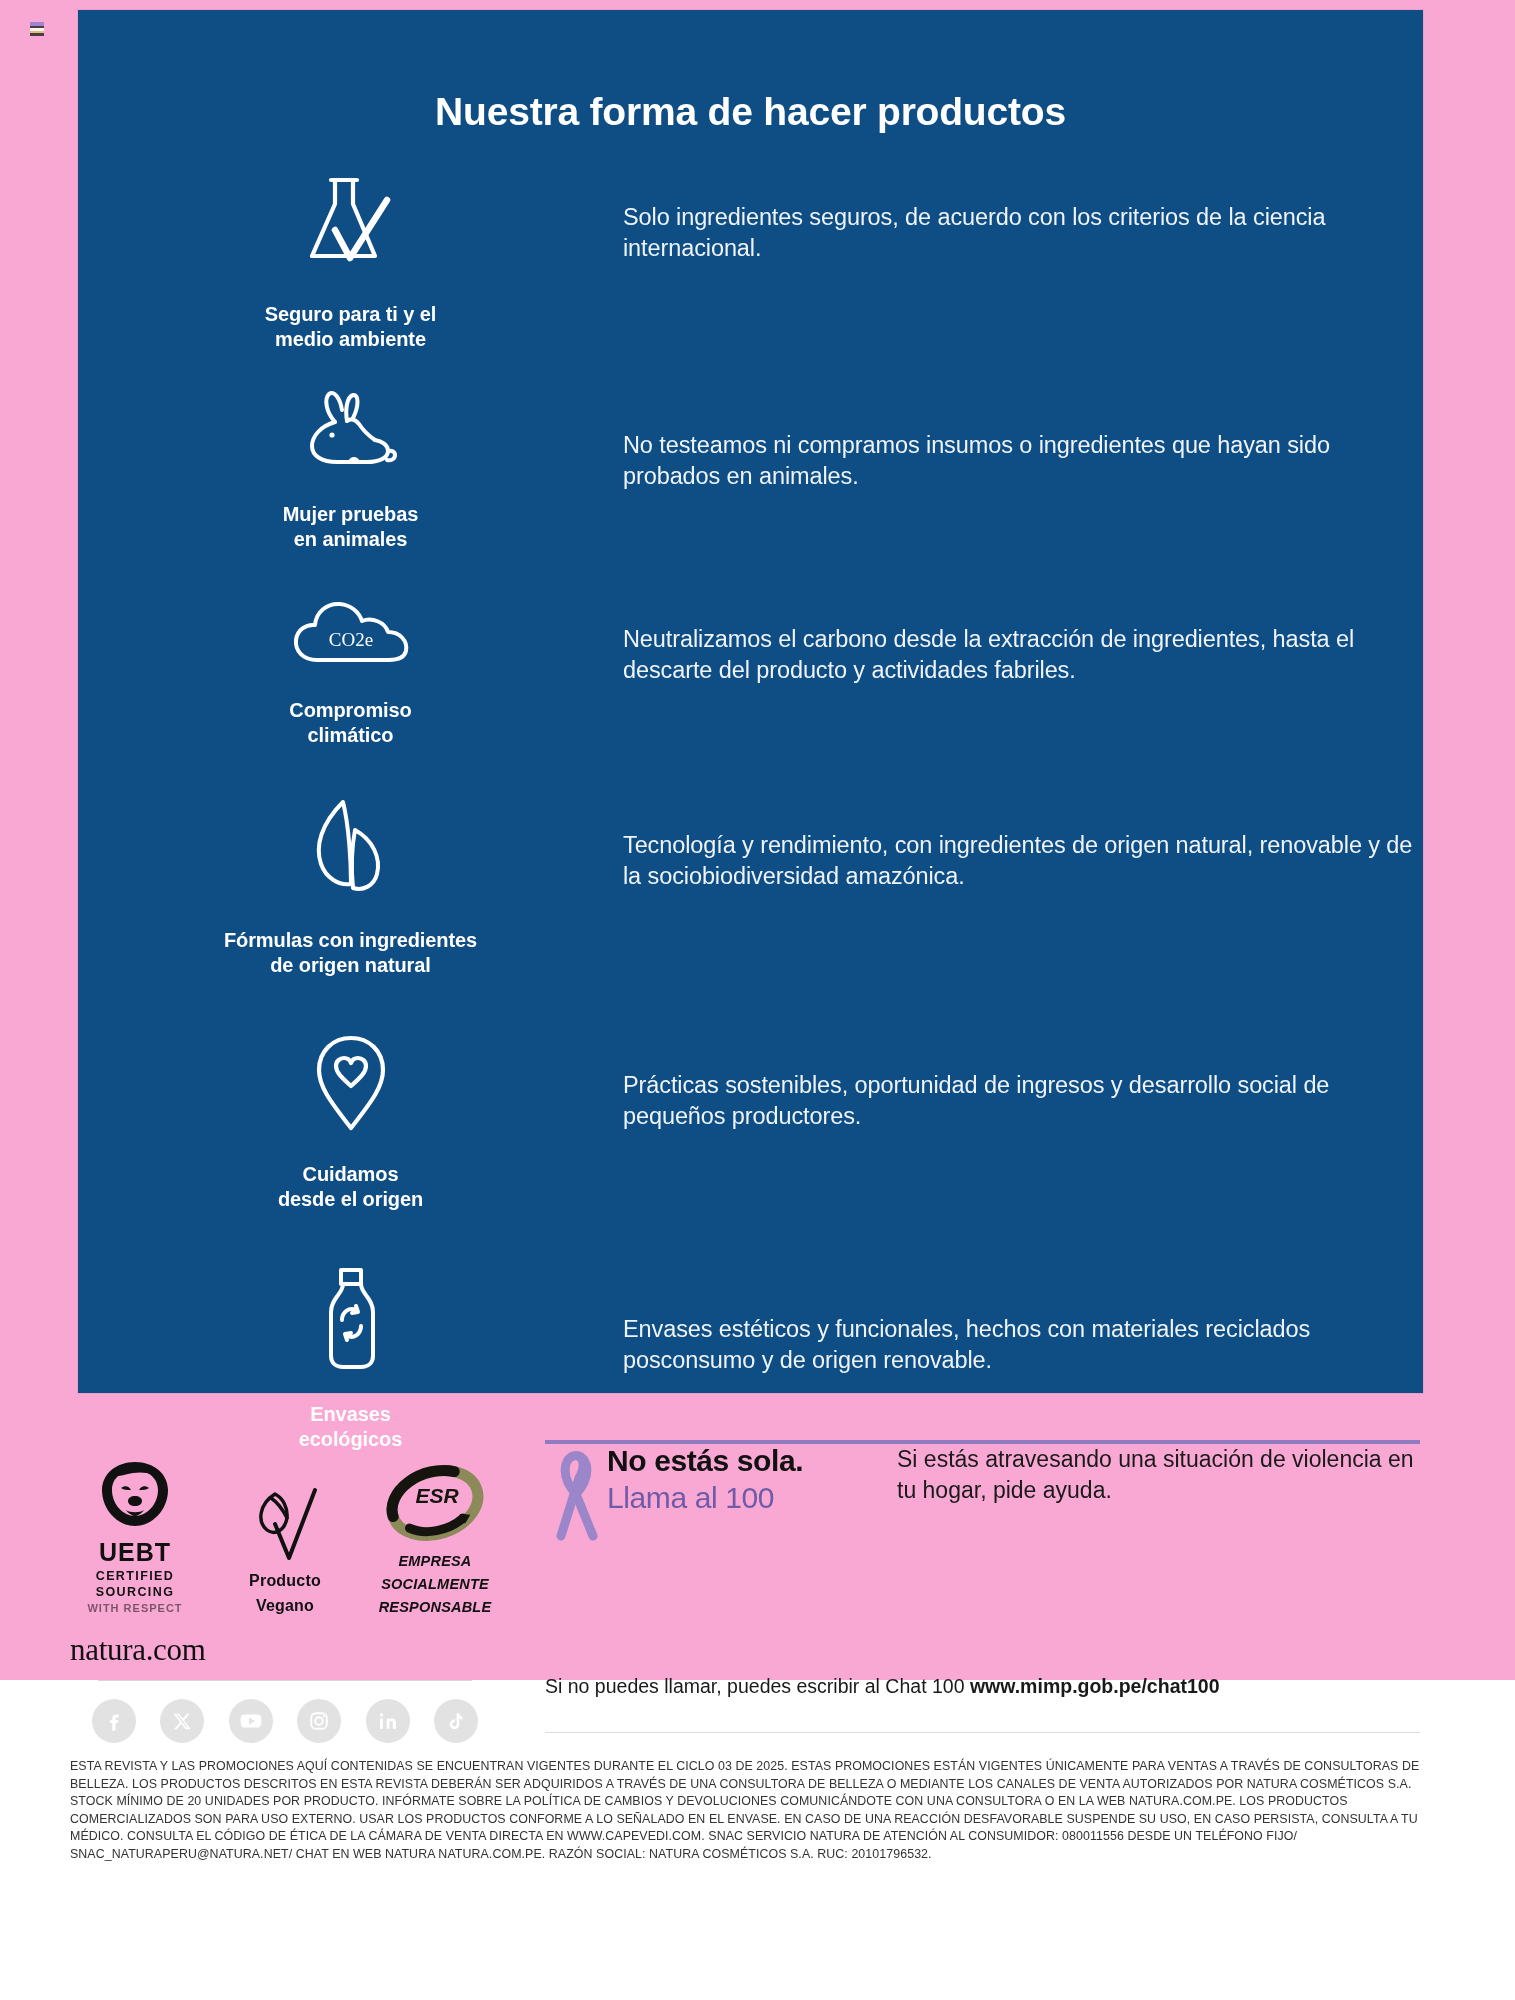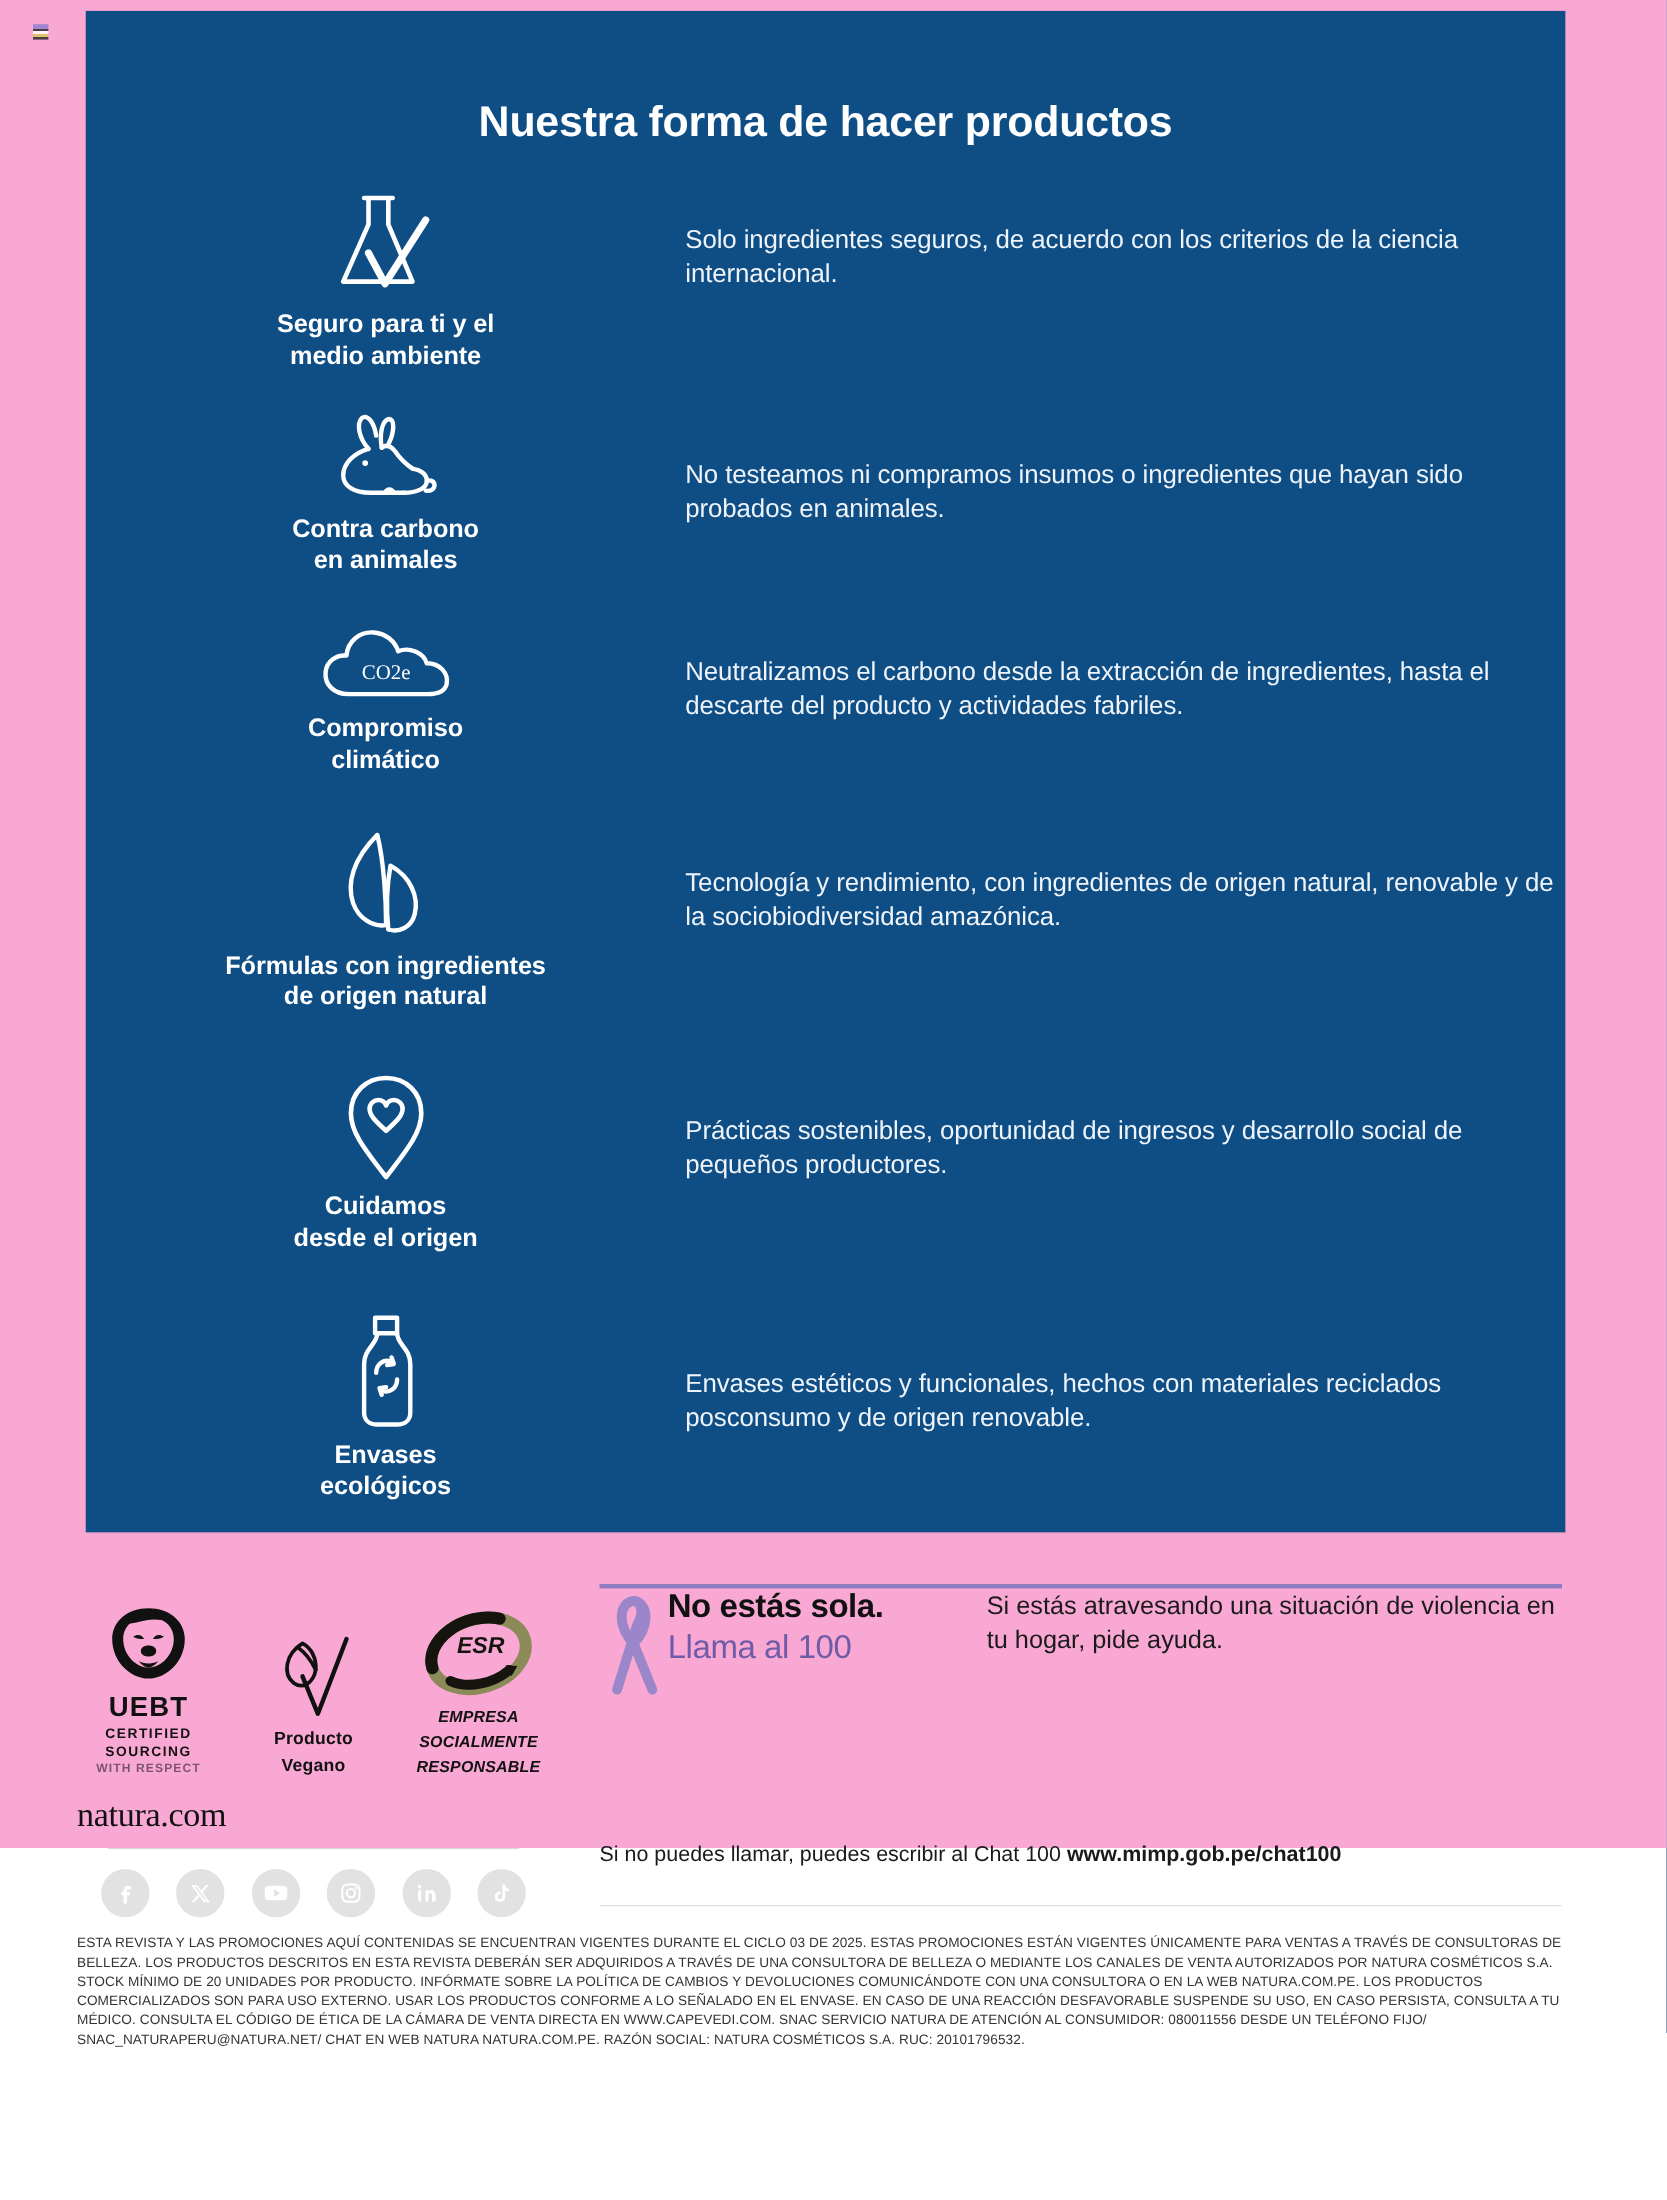--- a/index.html
+++ b/index.html
@@ -35,22 +35,22 @@
 
   .rows{position:absolute;left:0;top:160px;width:100%;}
   .row{position:relative;display:flex;align-items:flex-start;}
   .row .left{
     width:545px;flex:0 0 545px;
     display:flex;flex-direction:column;align-items:center;
   }
   .icon-wrap{display:flex;align-items:flex-end;justify-content:center;}
   .icon-wrap svg{display:block;}
   .cap{
-    margin-top:6px;
-    color:#ffffff;font-weight:700;font-size:23px;line-height:1.25;
+    margin-top:28px;
+    color:#ffffff;font-weight:700;font-size:20px;line-height:1.25;
     text-align:center;letter-spacing:-.1px;
   }
   .row .right{
     flex:1;
     color:#eef4fa;
     font-size:23.5px;line-height:1.34;
     font-weight:400;
     padding-top:6px;
     letter-spacing:-.1px;
   }
@@ -173,21 +173,21 @@
               <path d="M52 33 C50 21 52 9 58 7 C64 6 64 18 58 30"></path>
               <path d="M40 34 C26 38 17 48 17 58 C17 68 27 74 42 74 L72 74"></path>
               <path d="M72 74 C84 74 93 70 93 63 C93 57 87 53 80 52"></path>
               <path d="M80 52 C74 48 68 42 64 36 C60 31 56 30 52 33"></path>
               <path d="M93 63 C97 62 100 64 100 67 C100 71 96 73 92 72"></path>
               <circle cx="37" cy="47" r="2.6" fill="#ffffff" stroke="none"></circle>
               <path d="M55 74 C57 70 61 70 63 74"></path>
             </svg>
           </div>
           <div class="cap">
-            <div>Contra carbono</div>
+            <div>Mujer pruebas</div>
             <div>en animales</div>
           </div>
         </div>
         <div class="right">No testeamos ni compramos insumos o ingredientes que hayan sido probados en animales.</div>
       </div>
 
       <div class="row r3">
         <div class="left">
           <div class="icon-wrap">
             <svg width="128" height="74" viewBox="0 0 128 74" fill="none" stroke="#ffffff" stroke-width="4" stroke-linecap="round" stroke-linejoin="round">

